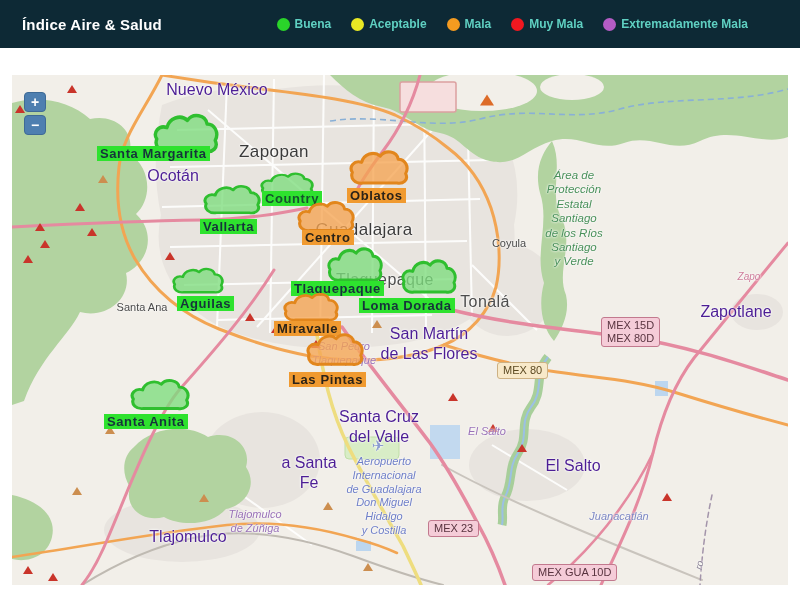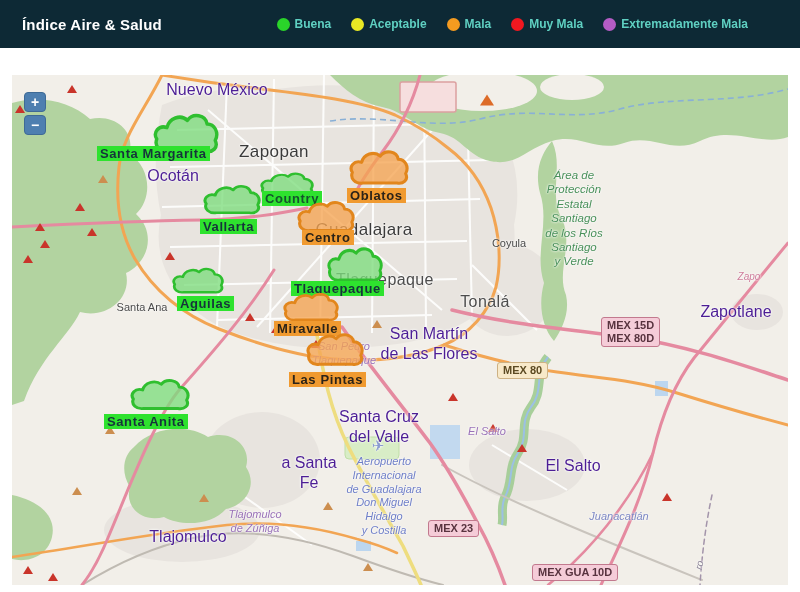--- a/index.html
+++ b/index.html
@@ -42,21 +42,21 @@
   .pl-city-md{font-size:16px;color:#4c4c4c;letter-spacing:.4px;}
   .pl-suburb{font-style:italic;color:#9a72b8;font-size:11px;}
   .pl-park{font-style:italic;color:#49905a;font-size:11.5px;}
   .pl-airport{font-style:italic;color:#6f7fc8;font-size:11px;}
   .pl-airport-icon{color:#8a9bd0;font-size:15px;}
   .pl-water{font-style:italic;color:#7d88c4;font-size:11px;}
   .pl-road{font-style:italic;color:#ce7d9b;font-size:10px;}
   .pl-boundary{font-style:italic;color:#8a8295;font-size:10px;}
 
   
-  .shield{position:absolute;z-index:8;font-size:11px;font-weight:bold;padding:1px 5px;
+  .shield{position:absolute;z-index:8;font-size:11px;font-weight:normal;padding:1px 5px;
           border-radius:3px;line-height:13px;white-space:nowrap;}
   .shield.pink{background:#f5ccd8;border:1.5px solid #c2798e;color:#58333f;}
   .shield.tan{background:#f8e9c9;border:1.5px solid #cdb183;color:#5c4a22;}
 
   
   .peak{position:absolute;width:0;height:0;z-index:4;
         border-left:5px solid transparent;border-right:5px solid transparent;
         border-bottom:8px solid #c9342a;}
 </style>
 </head>
@@ -201,20 +201,26 @@
         <svg width="58" height="40" viewBox="0 0 100 64" preserveAspectRatio="none">
           <path d="M24,56 C12,58 3,49 7,39 C1,30 10,19 22,23 C25,10 42,4 52,13 C60,2 79,5 81,18 C92,18 99,30 93,41 C98,51 89,58 79,56 Z" fill="#7ddc7d" fill-opacity="0.78" stroke="#2fbf2f" stroke-width="5" stroke-linejoin="round"></path>
         </svg>
         <span class="mlabel" style="left: -35px; top: 36px; background: rgb(46, 226, 46); color: rgb(22, 51, 59);">Tlaquepaque</span>
       </div>
       <div class="marker" style="left: 159px; top: 191px;">
         <svg width="54" height="30" viewBox="0 0 100 64" preserveAspectRatio="none">
           <path d="M24,56 C12,58 3,49 7,39 C1,30 10,19 22,23 C25,10 42,4 52,13 C60,2 79,5 81,18 C92,18 99,30 93,41 C98,51 89,58 79,56 Z" fill="#7ddc7d" fill-opacity="0.78" stroke="#2fbf2f" stroke-width="5" stroke-linejoin="round"></path>
         </svg>
         <span class="mlabel" style="left: 6px; top: 30px; background: rgb(46, 226, 46); color: rgb(22, 51, 59);">Aguilas</span>
+      </div>
+      <div class="marker" style="left: 388px; top: 182px;">
+        <svg width="58" height="40" viewBox="0 0 100 64" preserveAspectRatio="none">
+          <path d="M24,56 C12,58 3,49 7,39 C1,30 10,19 22,23 C25,10 42,4 52,13 C60,2 79,5 81,18 C92,18 99,30 93,41 C98,51 89,58 79,56 Z" fill="#7ddc7d" fill-opacity="0.78" stroke="#2fbf2f" stroke-width="5" stroke-linejoin="round"></path>
+        </svg>
+        <span class="mlabel" style="left: -41px; top: 41px; background: rgb(46, 226, 46); color: rgb(22, 51, 59);">Loma Dorada</span>
       </div>
       <div class="marker" style="left: 270px; top: 216px;">
         <svg width="58" height="33" viewBox="0 0 100 64" preserveAspectRatio="none">
           <path d="M24,56 C12,58 3,49 7,39 C1,30 10,19 22,23 C25,10 42,4 52,13 C60,2 79,5 81,18 C92,18 99,30 93,41 C98,51 89,58 79,56 Z" fill="#f5a452" fill-opacity="0.78" stroke="#e2861c" stroke-width="5" stroke-linejoin="round"></path>
         </svg>
         <span class="mlabel" style="left: -8px; top: 30px; background: rgb(240, 154, 48); color: rgb(43, 35, 24);">Miravalle</span>
       </div>
       <div class="marker" style="left: 293px; top: 256px;">
         <svg width="60" height="38" viewBox="0 0 100 64" preserveAspectRatio="none">
           <path d="M24,56 C12,58 3,49 7,39 C1,30 10,19 22,23 C25,10 42,4 52,13 C60,2 79,5 81,18 C92,18 99,30 93,41 C98,51 89,58 79,56 Z" fill="#f5a452" fill-opacity="0.78" stroke="#e2861c" stroke-width="5" stroke-linejoin="round"></path>

